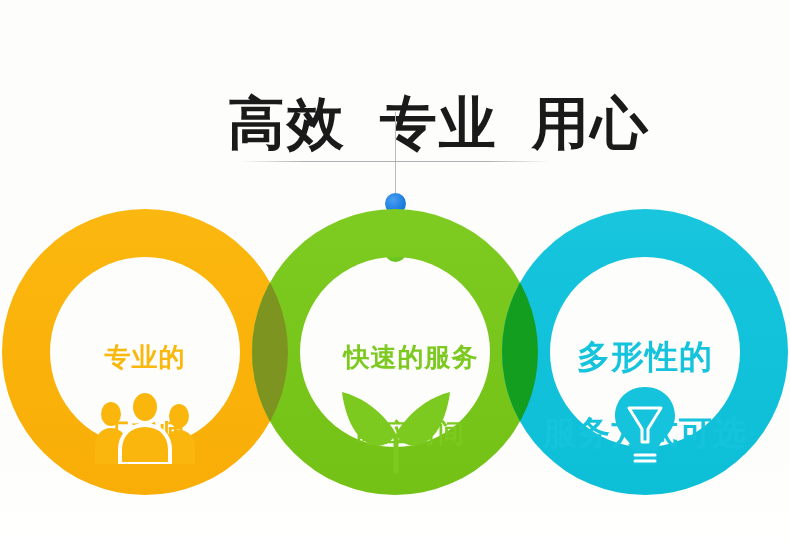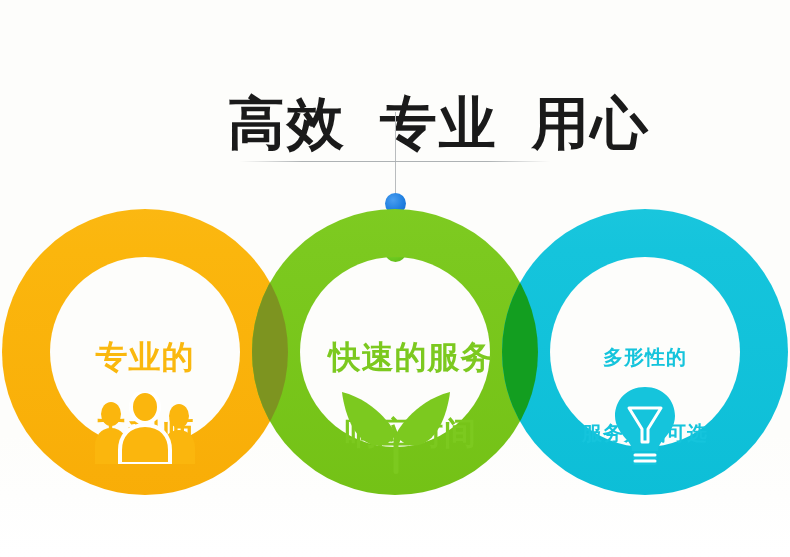--- a/index.html
+++ b/index.html
@@ -64,30 +64,30 @@
 
   
   #rings { position: absolute; left: 0; top: 0; width: 790px; height: 557px; }
 
   
   .circle-text {
     position: absolute;
     width: 230px;
     text-align: center;
     font-weight: 700;
-    font-size: 32px;
+    font-size: 26px;
     line-height: 38px;
     letter-spacing: 1px;
     white-space: pre-line;
     font-family: "DejaVu Sans", "Liberation Sans", sans-serif;
   }
   #text-1 { left: 30px;  top: 300px; color: #fab80e; }
   #text-2 { left: 296px; top: 300px; color: #7cc91f; }
   #text-3 { left: 530px; top: 300px; color: #15c4dc; }
-  #text-3 { font-size: 20px; }
+  #text-3 { font-size: 33px; }
 
   
   .glyph { position: absolute; }
   #glyph-1 { left: 95px;  top: 392px; width: 100px; height: 72px; }
   #glyph-2 { left: 340px; top: 382px; width: 112px; height: 92px; }
   #glyph-3 { left: 605px; top: 385px; width: 80px;  height: 80px; }
 </style>
 </head>
 <body>
 

